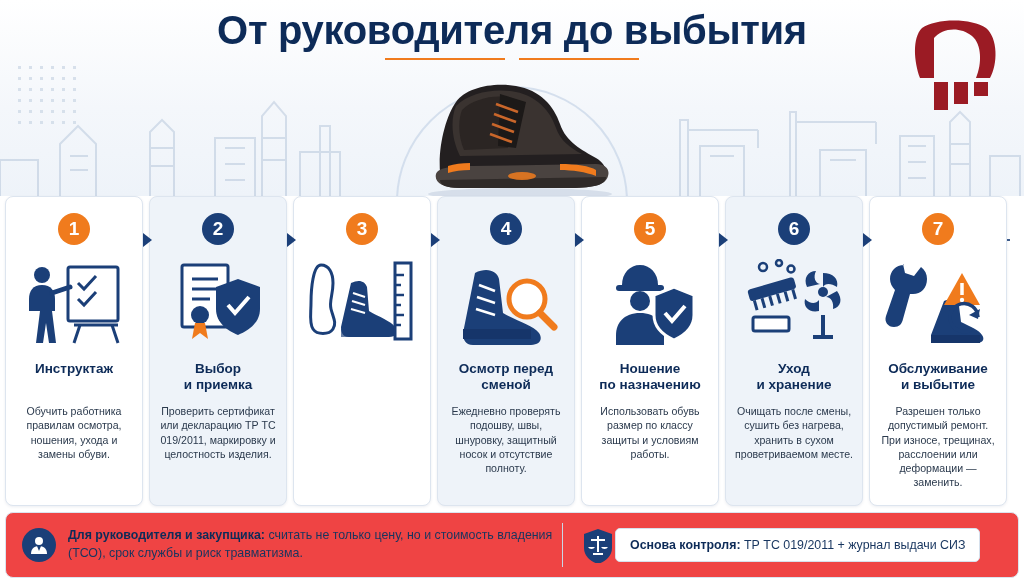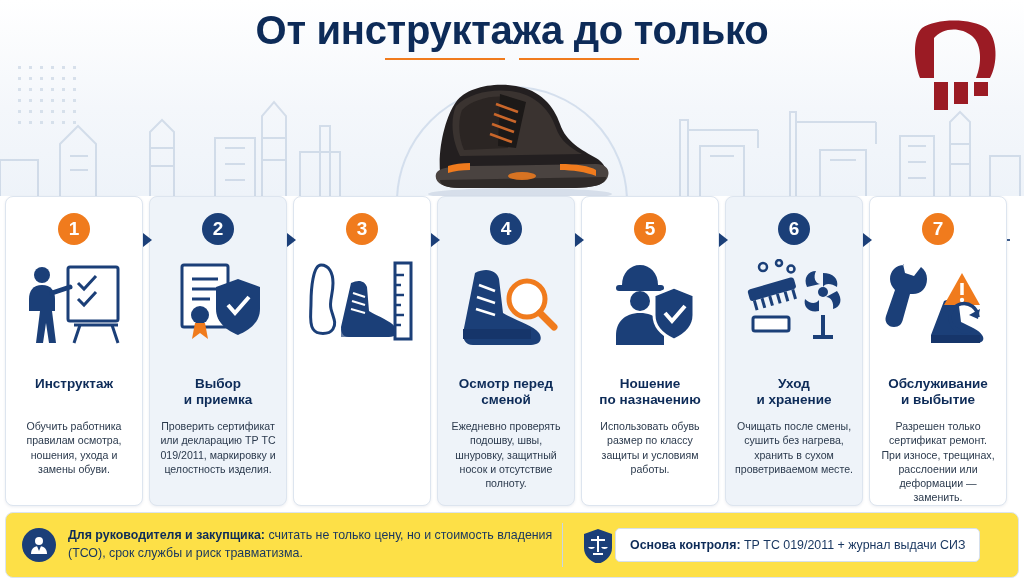--- a/index.html
+++ b/index.html
@@ -91,21 +91,21 @@
     margin: 2px auto 0 auto;
   }
   .badge.navy { background: #1b3f78; }
   .icon-box {
     height: 108px;
     display: flex; align-items: center; justify-content: center;
     margin-top: 6px;
   }
   .card-title {
     font-size: 13.5px; font-weight: bold; color: #0d2b58;
-    line-height: 1.18; margin-top: 17px; min-height: 34px;
+    line-height: 1.18; margin-top: 2px; min-height: 34px;
   }
   .card-text {
     font-size: 10.6px; color: #2b3a4d; line-height: 1.35; margin-top: 9px;
   }
   .arrow {
     position: absolute; right: -10px; top: 36px;
     width: 0; height: 0;
     border-top: 7px solid transparent;
     border-bottom: 7px solid transparent;
     border-left: 9px solid #1b3f78;
@@ -114,21 +114,21 @@
   .connector {
     position: absolute; left: 14px; top: 239px;
     width: 996px; height: 2px; background: #1b3f78; opacity: .85;
     z-index: 0;
   }
 
   
   .footer {
     position: absolute; left: 5px; top: 512px;
     width: 1014px; height: 66px;
-    background: #fde047;
+    background: #ef4444;
     border: 1px solid #dbe4ef;
     border-radius: 8px;
     display: flex; align-items: center;
   }
   .foot-left {
     display: flex; align-items: center; gap: 12px;
     padding-left: 16px; width: 556px;
   }
   .foot-text { font-size: 12.4px; color: #17355f; line-height: 1.45; }
   .foot-text b { color: #0d2b58; }
@@ -194,21 +194,21 @@
         </g>
         <path d="M36 98 C38 92 50 90 72 90 L196 88 C206 88 210 94 208 100 C206 108 196 112 170 112 L60 112 C42 112 34 106 36 98 Z" fill="#4a4340"></path>
         <path d="M40 104 L206 101 C206 108 196 112 170 112 L60 112 C46 112 40 109 40 104 Z" fill="#2f2a28"></path>
         <path d="M160 88 C176 88 190 90 196 94 L196 100 C186 96 172 94 160 94 Z" fill="#f07b1d"></path>
         <path d="M48 90 C54 88 62 87 70 87 L70 94 C62 94 54 95 48 97 Z" fill="#f07b1d"></path>
         <ellipse cx="122" cy="100" rx="14" ry="4" fill="#f07b1d" opacity=".85"></ellipse>
         <ellipse cx="120" cy="118" rx="92" ry="6" fill="#b9c6d8" opacity=".45"></ellipse>
       </g>
     </svg>
 
-    <div class="title">От инструктажа до только</div>
+    <div class="title">От руководителя до выбытия</div>
     <div class="subtitle-row">
       <span class="sub-line"></span>
       <span class="sub-line"></span>
     </div>
 
     <svg class="logo" viewBox="0 0 104 104">
       <path d="M20 14 C34 4 70 4 84 14 C96 24 96 50 88 64 L74 64 C80 50 80 30 70 22 C58 12 40 14 32 24 L32 64 L18 64 C12 48 10 24 20 14 Z" fill="#9b1b24"></path>
       <path d="M32 68 h14 v28 h-14 z" fill="#9b1b24"></path>
       <path d="M52 68 h14 v22 h-14 z" fill="#9b1b24"></path>
       <path d="M72 68 h14 v14 h-14 z" fill="#9b1b24"></path>
@@ -363,21 +363,21 @@
           <path d="M62 42 c8 -4 14 -1 15 5 l2 16 c10 5 18 8 21 13 c3 4 1 8 -5 8 H56 c-5 0 -7 -3 -7 -8 Z" fill="#1b3f78"></path>
           <path d="M49 76 h49 v8 H49 Z" fill="#16356a"></path>
           <path d="M80 14 l18 32 h-36 Z" fill="#f07b1d"></path>
           <path d="M80 24 v12" stroke="#fff" stroke-width="3.5"></path>
           <circle cx="80" cy="41" r="2.2" fill="#fff"></circle>
           <path d="M96 58 a14 14 0 1 0 -6 12" stroke="#1b3f78" stroke-width="3.5" fill="none"></path>
           <path d="M98 50 l-2 10 l-9 -4 Z" fill="#1b3f78"></path>
         </svg>
       </div>
       <div class="card-title">Обслуживание<br>и выбытие</div>
-      <div class="card-text">Разрешен только сертификат ремонт. При износе, трещинах, расслоении или деформации — заменить.</div>
+      <div class="card-text">Разрешен только допустимый ремонт. При износе, трещинах, расслоении или деформации — заменить.</div>
     </div>
   </div>
 
   <div class="footer">
     <div class="foot-left">
       <div class="avatar-circle">
         <svg width="22" height="22" viewBox="0 0 22 22">
           <circle cx="11" cy="7" r="4" fill="#fff"></circle>
           <path d="M11 12 c-6 0 -8 4 -8 8 h16 c0 -4 -2 -8 -8 -8 Z" fill="#fff"></path>
           <path d="M9 12 l2 5 l2 -5" fill="#1b3f78"></path>

